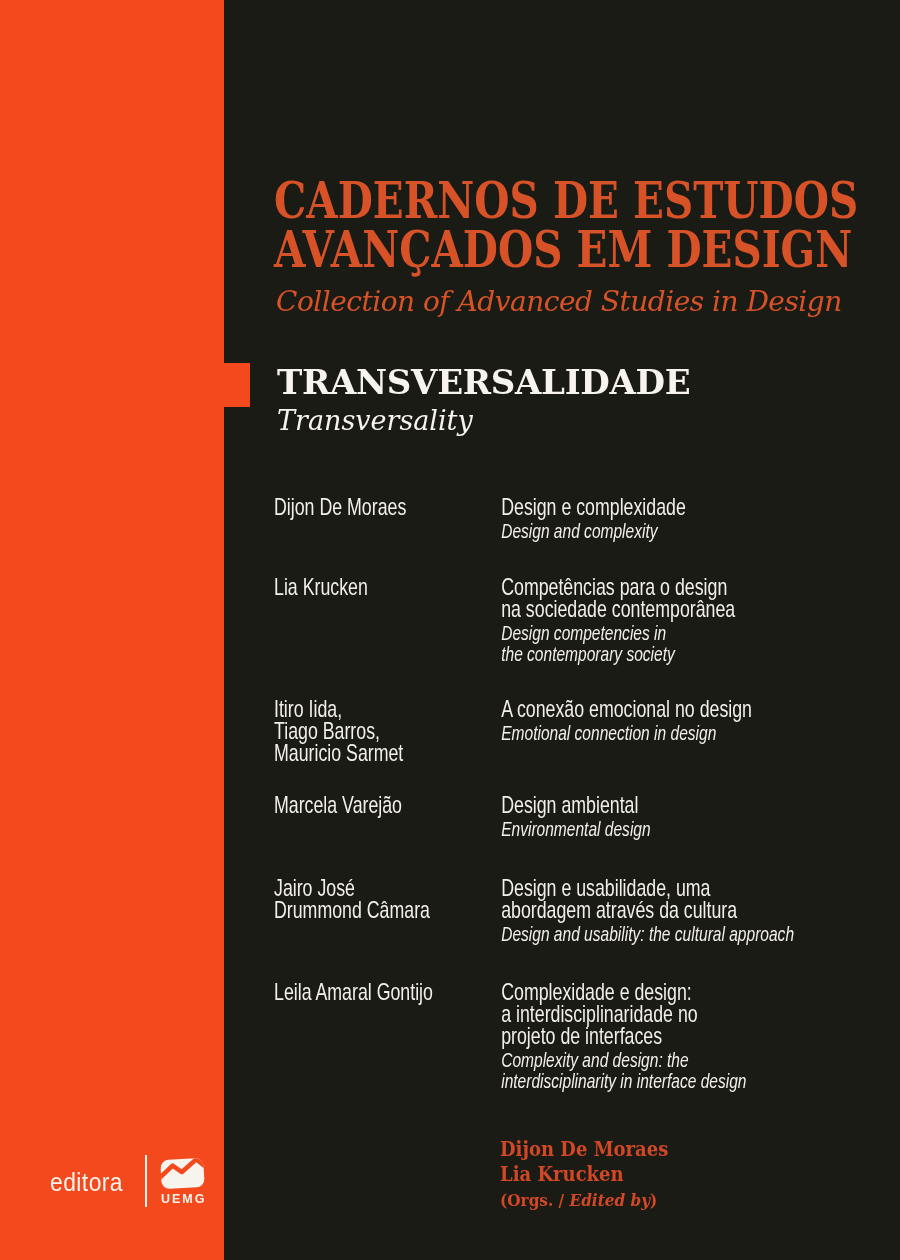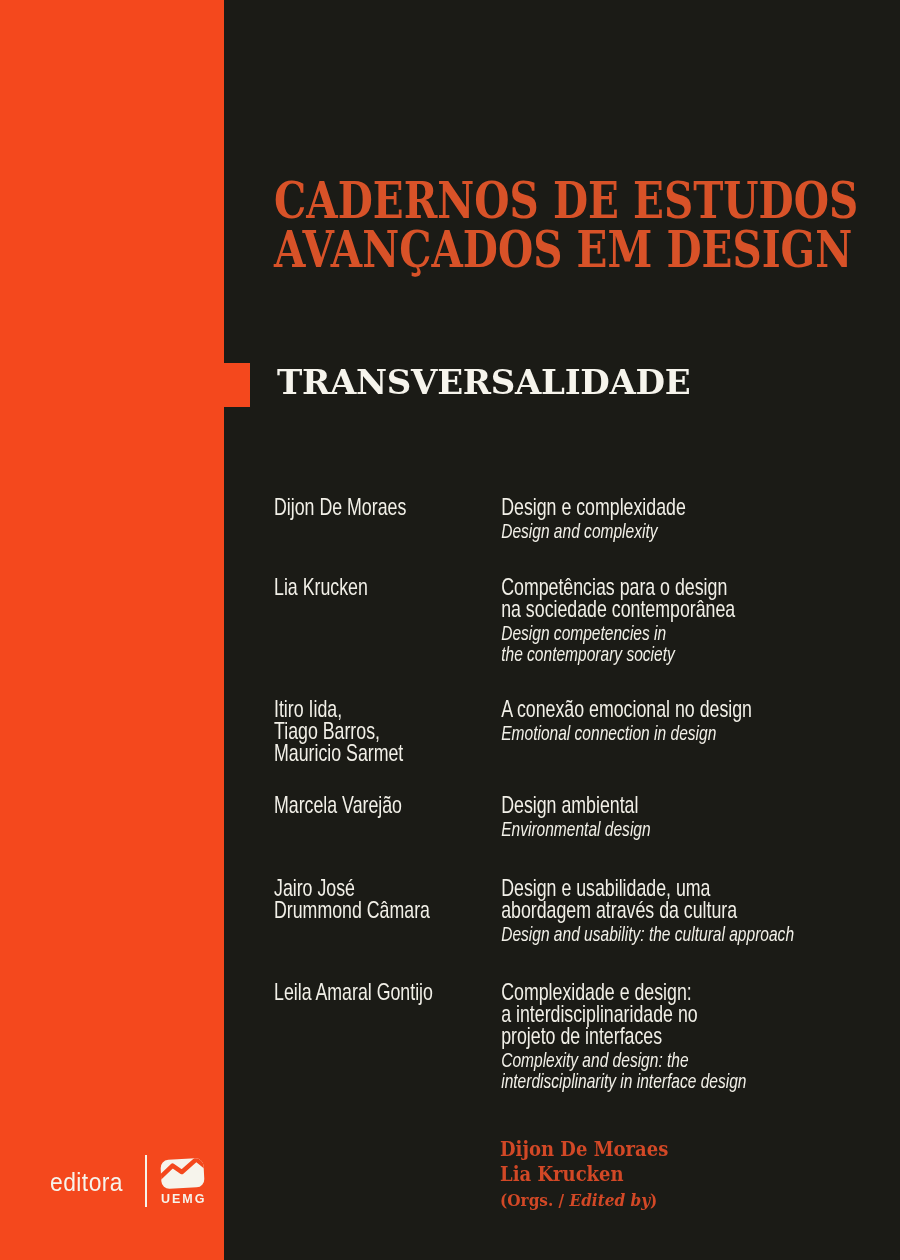--- a/index.html
+++ b/index.html
@@ -90,22 +90,24 @@
   .credits .orgs em{font-style:italic;}
 </style>
 </head>
 <body>
 
 <div class="page">
   <div class="band"></div>
   <div class="tab"></div>
 
   <h1 class="series-title"><span>CADERNOS DE ESTUDOS</span><br><span>AVANÇADOS EM DESIGN</span></h1>
+  <div class="series-subtitle">Collection of Advanced Studies in Design</div>
 
   <div class="volume-title">TRANSVERSALIDADE</div>
+  <div class="volume-subtitle">Transversality</div>
 
   <section id="toc">
     <div class="toc-row">
       <div class="authors">Dijon De Moraes</div>
       <div class="titles">
         <div class="title-pt">Design e complexidade</div>
         <div class="title-en">Design and complexity</div>
       </div>
     </div>
 

